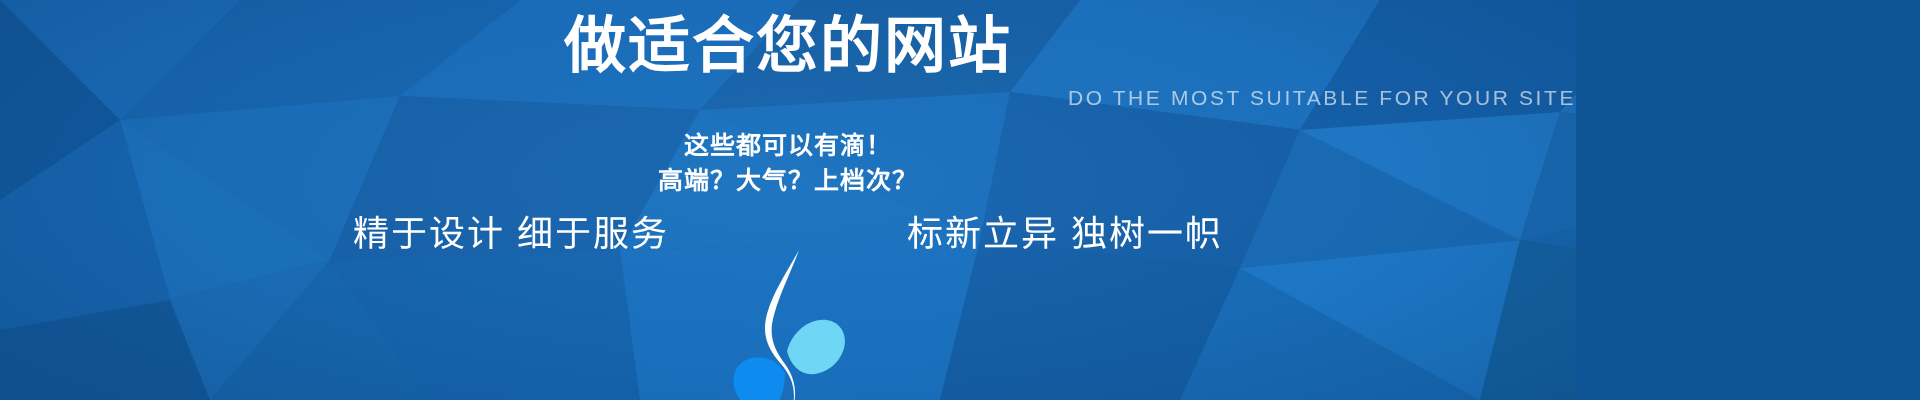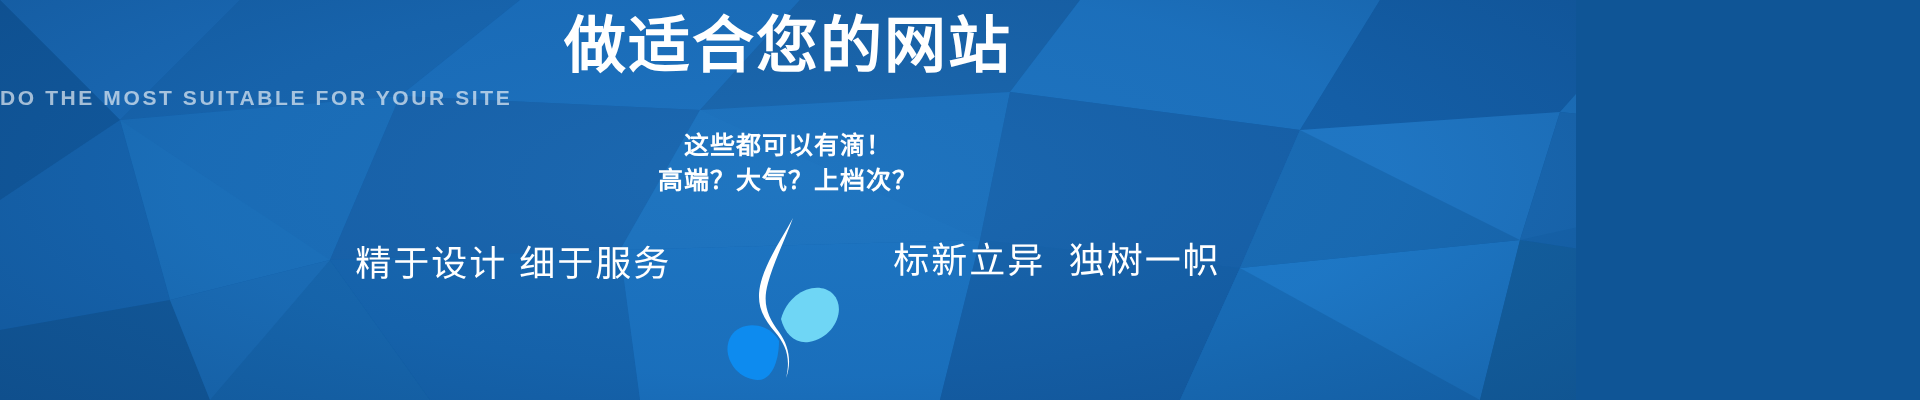--- a/index.html
+++ b/index.html
@@ -58,24 +58,24 @@
     color: #ffffff;
     letter-spacing: 2px;
     white-space: nowrap;
   }
 
   .title-sub-en {
     position: absolute;
     top: 86px;
     left: 0;
     width: 100%;
-    text-align: left;
+    text-align: right;
     font-size: 21px;
     line-height: 24px;
-    font-weight: 700;
+    font-weight: 400;
     color: rgba(255,255,255,0.62);
     letter-spacing: 2.6px;
     white-space: nowrap;
   }
 
   .tagline {
     position: absolute;
     top: 128px;
     left: 0;
     width: 100%;
@@ -84,38 +84,38 @@
     line-height: 35px;
     font-weight: 700;
     color: #ffffff;
     letter-spacing: 1px;
     white-space: nowrap;
   }
   .tagline .line { display: block; }
 
   .slogan-row {
     position: absolute;
-    top: 224px;
+    top: 212px;
     left: 0;
     width: 100%;
     height: 80px;
     display: flex;
-    align-items: center;
     justify-content: center;
+    gap: 8px;
   }
   .slogan {
     font-size: 36px;
     line-height: 44px;
     font-weight: 400;
     color: #ffffff;
     letter-spacing: 2px;
     white-space: nowrap;
   }
   .slogan-left  { margin-right: 52px; }
-  .slogan-right { margin-left: 52px; font-family: Liberation Mono, monospace; }
+  .slogan-right { margin-left: 52px; }
 
   .logo-mark {
     width: 118px;
     height: 168px;
     flex: 0 0 auto;
     position: relative;
     top: 34px;
   }
   .logo-mark svg { display: block; width: 118px; height: 168px; }
 </style>

